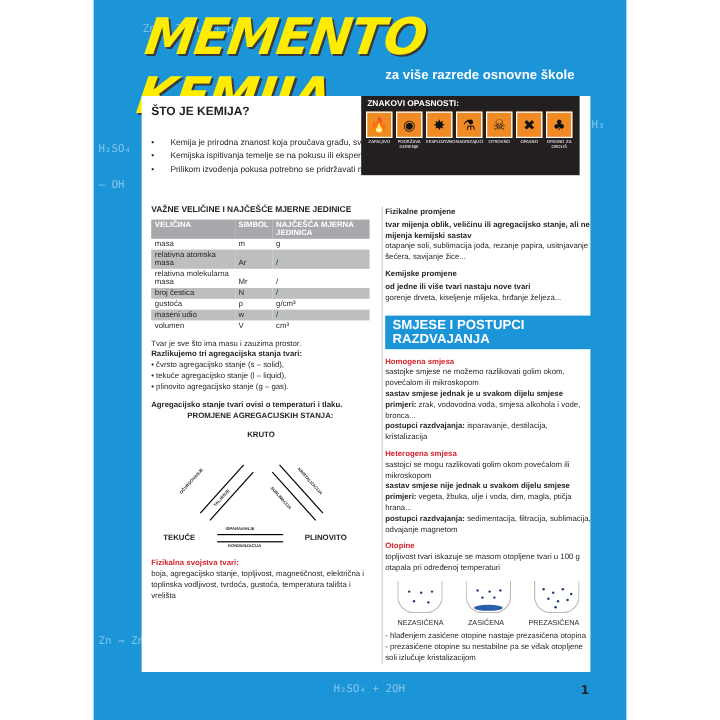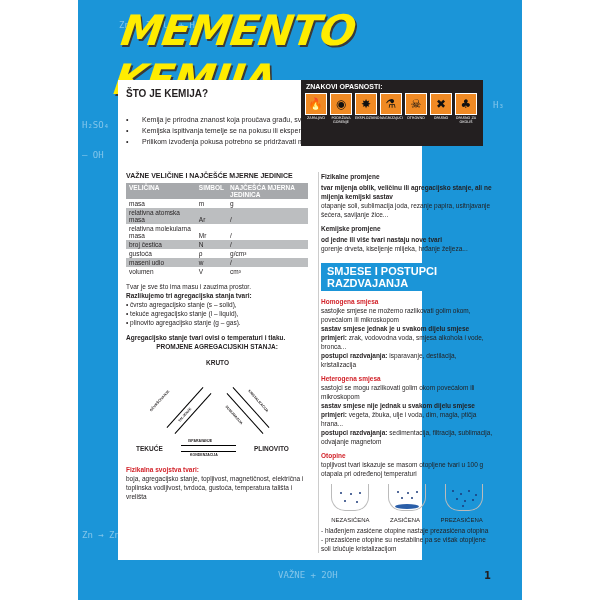--- a/index.html
+++ b/index.html
@@ -1,21 +1,21 @@
 <!DOCTYPE html>
 <html><head>
 <meta charset="utf-8">
 <style>
   html,body{margin:0;padding:0;}
   body{width:600px;height:600px;background:#fff;position:relative;overflow:hidden;font-family:"DejaVu Sans","Liberation Sans",sans-serif;color:#231f20;}
   .page{position:absolute;left:78px;top:0;width:444px;height:600px;background:#1b95d8;overflow:hidden;}
   .bgdeco{position:absolute;color:rgba(255,255,255,0.45);font-family:"DejaVu Sans Mono",monospace;font-size:9px;white-space:nowrap;}
   .title{position:absolute;left:40px;top:6px;font-family:"DejaVu Sans",sans-serif;font-weight:bold;font-style:italic;font-size:42px;letter-spacing:-1px;color:#ffec00;text-shadow:2px 2px 0 #3a3a3a;transform:skewX(-8deg);}
   .subtitle{position:absolute;left:243px;top:57px;font-size:11px;font-weight:bold;color:#fff;font-family:"Liberation Sans",sans-serif;}
-  .card{position:absolute;left:40px;top:80px;width:304px;height:480px;background:#fff;}
+  .card{position:absolute;left:40px;top:80px;width:374px;height:480px;background:#fff;}
   .sec-h{font-weight:bold;font-size:10px;font-family:"Liberation Sans",sans-serif;}
   .bullets{position:absolute;left:8px;top:34px;width:355px;font-size:7px;line-height:11px;font-family:"Liberation Sans",sans-serif;}
   .bullets div{padding-left:16px;position:relative;}
   .bullets div:before{content:"•";position:absolute;left:0;}
   .hazard{position:absolute;left:183px;top:0px;width:182px;height:66px;background:#231f20;}
   .hazard .ht{color:#fff;font-size:7px;font-weight:bold;padding:3px 5px;font-family:"Liberation Sans",sans-serif;}
   .hicons{display:flex;gap:3px;padding:0 4px;}
   .hic{width:20px;height:20px;background:#f08a24;border:1px solid #fff;display:flex;align-items:center;justify-content:center;font-size:12px;color:#111;}
   .hlabels{display:flex;gap:3px;padding:1px 4px;}
   .hlabels span{width:22px;color:#fff;font-size:3.5px;line-height:4px;text-align:center;}
@@ -40,24 +40,25 @@
   .pagenum{position:absolute;left:406px;top:570px;font-weight:bold;font-size:10px;color:#231f20;}
 </style>
 </head>
 <body>
 
 <div class="page">
   <div class="bgdeco" style="left:4px;top:20px;margin-left:37px;">Zn → ZnCl₂ + H₂</div>
   <div class="bgdeco" style="left:4px;top:120px;">H₂SO₄</div>
   <div class="bgdeco" style="left:4px;top:150px;">— OH</div>
   <div class="bgdeco" style="left:4px;top:530px;">Zn → ZnCl₂</div>
-  <div class="bgdeco" style="left:200px;top:570px;">VAŽNE + 2OH</div>
+  <div class="bgdeco" style="left:200px;top:570px;">H₂SO₄ + 2OH</div>
   <div class="bgdeco" style="left:415px;top:100px;">H₃</div>
 
   <div class="title">MEMENTO KEMIJA</div>
+  <div class="subtitle">za više razrede osnovne škole</div>
 
   <div class="card">
     <div class="sec-h" style="position:absolute;left:8px;top:8px;">ŠTO JE KEMIJA?</div>
     <div class="bullets">
       <div>Kemija je prirodna znanost koja proučava građu, svojstva i promjene tvari.</div>
       <div>Kemijska ispitivanja temelje se na pokusu ili eksperimentu.</div>
       <div>Prilikom izvođenja pokusa potrebno se pridržavati mjera opreza i poznavati znakove opasnosti.</div>
     </div>
 
     <div class="hazard">

